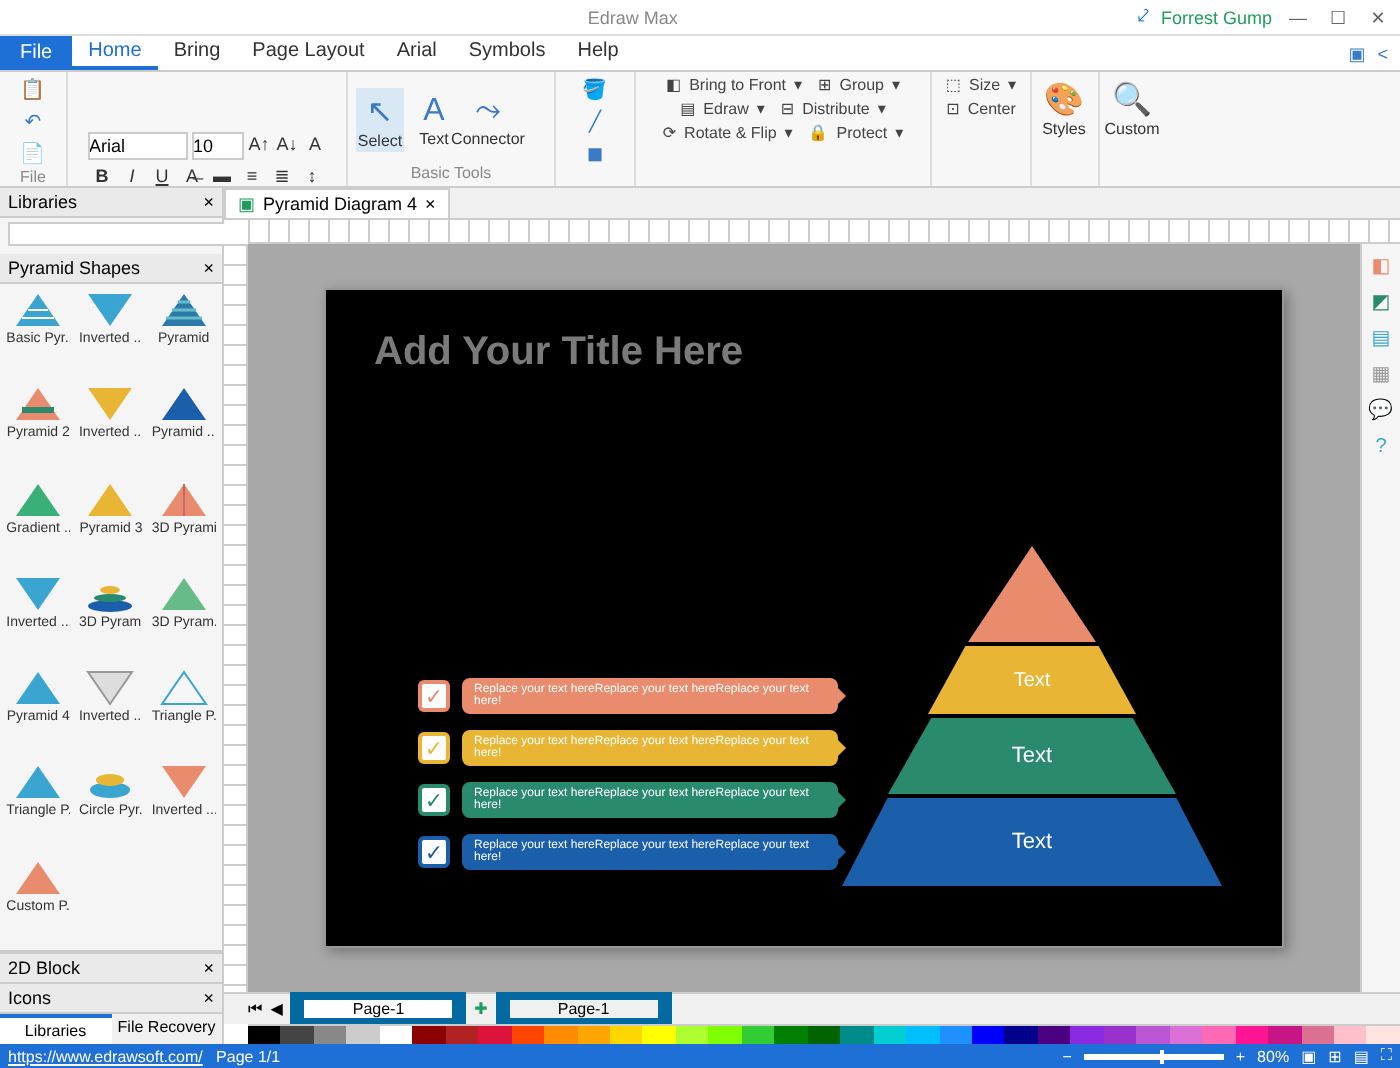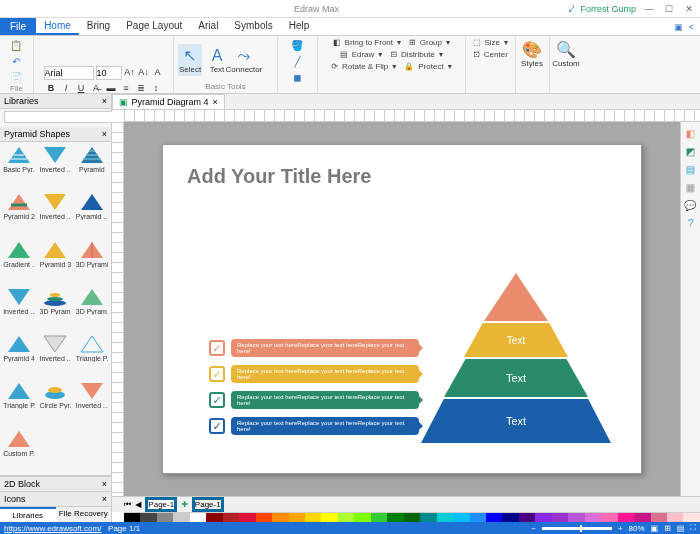--- a/index.html
+++ b/index.html
@@ -47,21 +47,21 @@
 .lib-tab { flex: 1; padding: 2px; font-size: 8px; text-align: center; cursor: pointer; background: #f0f0f0; }
 .lib-tab.active { background: #fff; border-top: 2px solid #1e6fd6; }
 
 .canvas-area { flex: 1; display: flex; flex-direction: column; background: #fff; position: relative; }
 .doc-tab-row { height: 16px; background: #f0f0f0; display: flex; align-items: stretch; border-bottom: 1px solid #ccc; }
 .doc-tab { background: #fff; border: 1px solid #ccc; border-bottom: none; padding: 0 6px; font-size: 9px; display: flex; align-items: center; gap: 4px; }
 .ruler-h { height: 12px; background: #fff; border-bottom: 1px solid #ccc; margin-left: 12px; background-image: repeating-linear-gradient(to right, #ccc 0, #ccc 1px, transparent 1px, transparent 10px); font-size: 6px; color: #999; position: relative; }
 .canvas-wrap { flex: 1; display: flex; overflow: hidden; }
 .ruler-v { width: 12px; background: #fff; border-right: 1px solid #ccc; background-image: repeating-linear-gradient(to bottom, #ccc 0, #ccc 1px, transparent 1px, transparent 10px); }
 .canvas { flex: 1; background: #a8a8a8; display: flex; align-items: center; justify-content: center; position: relative; }
-.page { width: 480px; height: 330px; background: #ffffff; box-shadow: 2px 2px 6px rgba(0,0,0,0.3); border: 1px solid #999; padding: 20px 24px; position: relative; }
+.page { width: 480px; height: 330px; background: #000000; box-shadow: 2px 2px 6px rgba(0,0,0,0.3); border: 1px solid #999; padding: 20px 24px; position: relative; }
 .page-title { font-size: 20px; font-weight: bold; color: #7a7a7a; }
 .page-sub { font-size: 8px; color: #888; margin-top: 4px; }
 
 .pyramid-box { position: absolute; right: 30px; bottom: 30px; width: 190px; height: 180px; }
 .pyr-layer { position: absolute; left: 50%; transform: translateX(-50%); color: #fff; font-size: 11px; display: flex; align-items: center; justify-content: center; }
 .pl1 { bottom: 0; width: 190px; height: 44px; background: #1b5faa; clip-path: polygon(0 100%, 100% 100%, 88% 0, 12% 0); }
 .pl2 { bottom: 46px; width: 144px; height: 38px; background: #2a8a6e; clip-path: polygon(0 100%, 100% 100%, 85% 0, 15% 0); }
 .pl3 { bottom: 86px; width: 104px; height: 34px; background: #e8b634; clip-path: polygon(0 100%, 100% 100%, 82% 0, 18% 0); font-size: 10px; }
 .pl4 { bottom: 122px; width: 64px; height: 48px; background: #e98c6e; clip-path: polygon(0 100%, 100% 100%, 50% 0); }
 
@@ -72,21 +72,21 @@
 .bubble::after { content: ''; position: absolute; right: -10px; top: 50%; transform: translateY(-50%); border: 6px solid transparent; }
 .c1 .chk { border-color: #e98c6e; color: #e98c6e; } .c1 .bubble { background: #e98c6e; } .c1 .bubble::after { border-left-color: #e98c6e; }
 .c2 .chk { border-color: #e8b634; color: #e8b634; } .c2 .bubble { background: #e8b634; } .c2 .bubble::after { border-left-color: #e8b634; }
 .c3 .chk { border-color: #2a8a6e; color: #2a8a6e; } .c3 .bubble { background: #2a8a6e; } .c3 .bubble::after { border-left-color: #2a8a6e; }
 .c4 .chk { border-color: #1b5faa; color: #1b5faa; } .c4 .bubble { background: #1b5faa; } .c4 .bubble::after { border-left-color: #1b5faa; }
 
 .right-rail { width: 20px; background: #f5f5f5; border-left: 1px solid #ccc; display: flex; flex-direction: column; align-items: center; gap: 4px; padding-top: 4px; }
 .rail-btn { width: 14px; height: 14px; cursor: pointer; display: flex; align-items: center; justify-content: center; font-size: 10px; }
 
 .page-tabs { height: 16px; background: #f0f0f0; display: flex; align-items: center; font-size: 8px; border-top: 1px solid #ccc; padding-left: 12px; gap: 4px; }
-.ptab { padding: 0 0; background: #fff; border: 3px solid #0369a1; }
+.ptab { padding: 0 24px; background: #fff; border: 7px solid #0369a1; }
 .swatches { height: 10px; display: flex; border-top: 1px solid #ccc; margin-left: 12px; }
 .sw { flex: 1; height: 100%; }
 
 .status { height: 12px; background: #1e6fd6; color: #fff; font-size: 8px; display: flex; align-items: center; padding: 0 4px; justify-content: space-between; }
 .status-r { display: flex; align-items: center; gap: 6px; }
 .slider { width: 70px; height: 3px; background: #fff; position: relative; }
 .slider::after { content: ''; position: absolute; left: 55%; top: -2px; width: 2px; height: 7px; background: #fff; }
 
 svg.tri { width: 26px; height: 20px; }
 </style>

